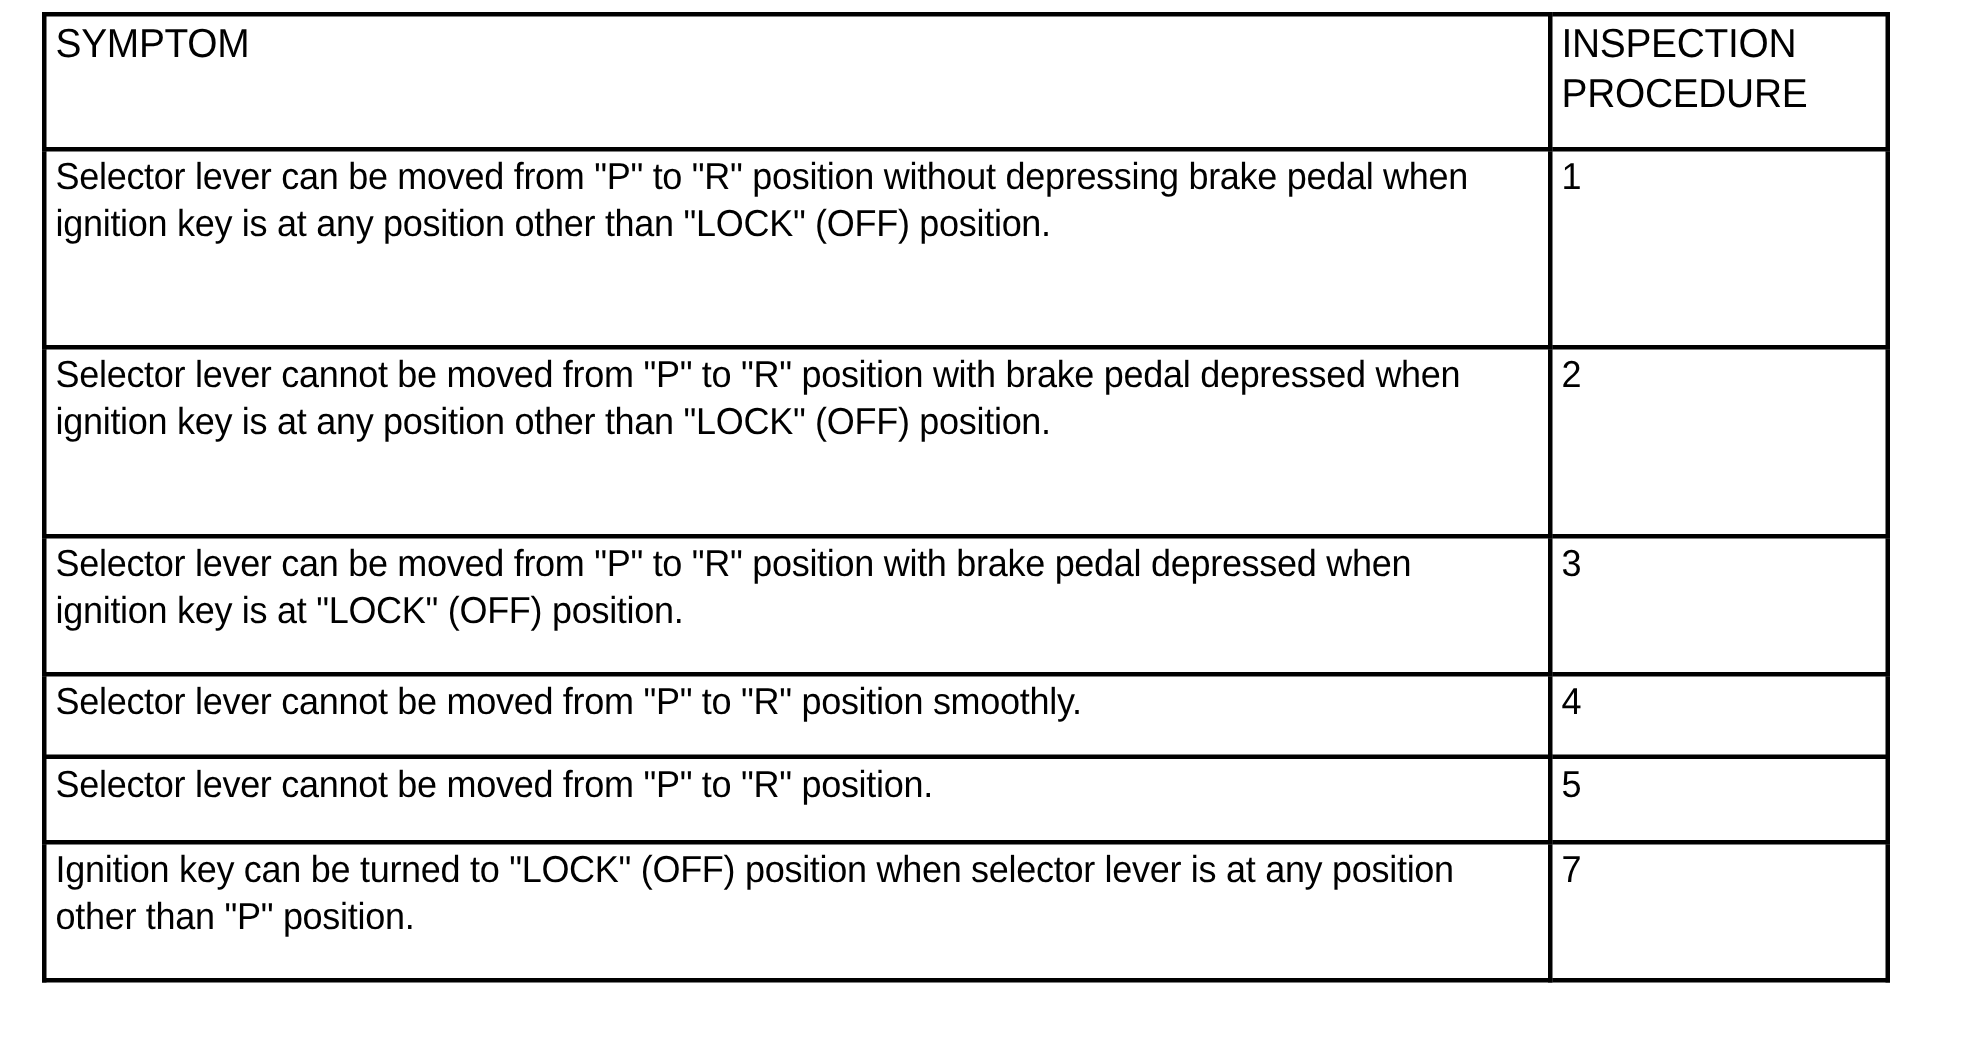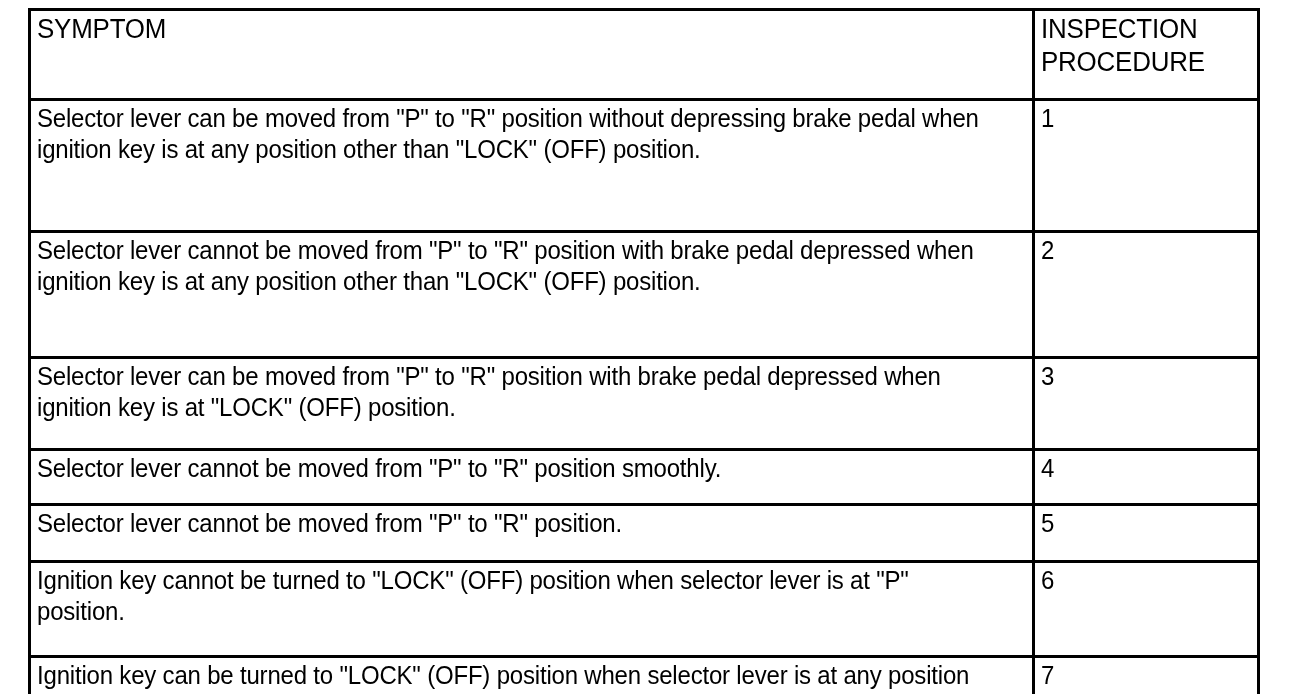--- a/index.html
+++ b/index.html
@@ -150,28 +150,20 @@
 
       <tr class="r5">
         <td>
           <span class="cell-text">Selector lever cannot be moved from "P" to "R" position.</span>
         </td>
         <td>
           <span class="proc-text">5</span>
         </td>
       </tr>
 
-      <tr class="r6">
-        <td>
-          <span class="cell-text">Ignition key cannot be turned to "LOCK" (OFF) position when selector lever is at "P" position.</span>
-        </td>
-        <td>
-          <span class="proc-text">6</span>
-        </td>
-      </tr>
 
       <tr class="r7">
         <td>
           <span class="cell-text">Ignition key can be turned to "LOCK" (OFF) position when selector lever is at any position other than "P" position.</span>
         </td>
         <td>
           <span class="proc-text">7</span>
         </td>
       </tr>
     </tbody>

